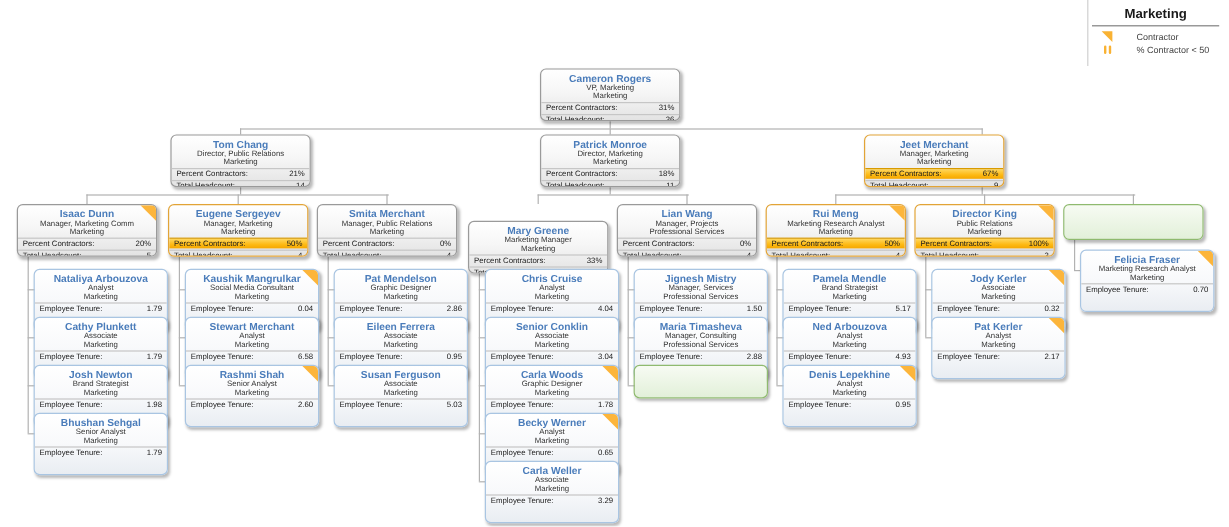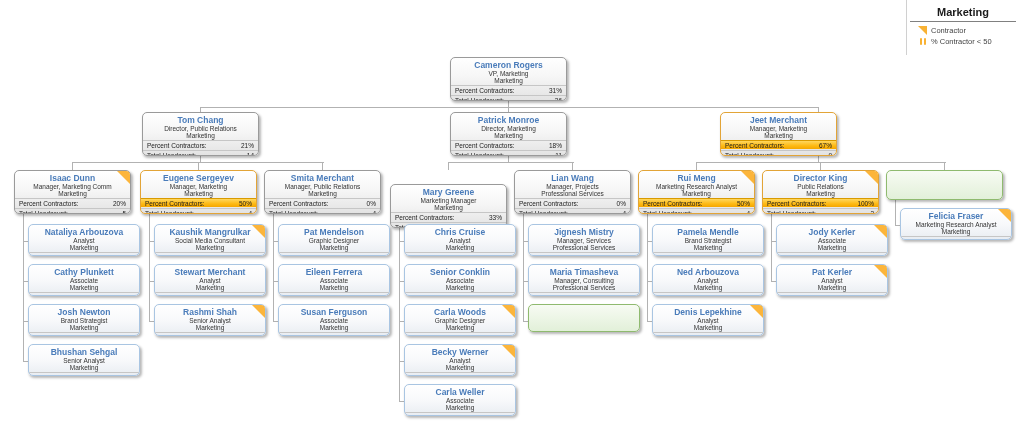--- a/index.html
+++ b/index.html
@@ -1,38 +1,38 @@
 <!DOCTYPE html>
 <html><head>
 <meta charset="utf-8">
 <style>
   html,body{margin:0;padding:0;background:#fff;}
   #chart{position:relative;width:1024px;height:439px;background:#fff;font-family:"Liberation Sans",sans-serif;overflow:hidden;}
   .node{position:absolute;box-sizing:border-box;width:117px;border:1px solid #9a9a9a;border-radius:5px;
         background:linear-gradient(180deg,#ffffff 0%,#f6f6f6 45%,#e3e3e3 100%);
         box-shadow:1.5px 2px 2.5px rgba(0,0,0,.28);overflow:hidden;z-index:2;}
   .mgr{height:44px;}
-  .leaf{width:112px;height:32px;border-color:#a9c5e2;background:linear-gradient(180deg,#ffffff 0%,#f8f9fb 50%,#e9edf2 100%);}
+  .leaf{width:112px;height:52px;border-color:#a9c5e2;background:linear-gradient(180deg,#ffffff 0%,#f8f9fb 50%,#e9edf2 100%);}
   .ob{border-color:#e2a437;}
   .vacant{border-color:#8fba6f;background:linear-gradient(180deg,#f7fbf3 0%,#e2f0d9 100%);}
   .vacant .nm{color:#55953a;margin-top:45px;}
   .vac-mgr{height:30px;padding-top:2px;}
   .vac-leaf{height:28px;padding-top:1px;}
   .nm{text-align:center;color:#4a7cba;font-weight:bold;font-size:8.5px;line-height:10px;padding-top:2px;white-space:nowrap;}
   .tt{text-align:center;font-size:6.5px;color:#333;line-height:7px;white-space:nowrap;}
   .stat{display:flex;justify-content:space-between;font-size:6.5px;color:#1a1a1a;line-height:7px;
         border-top:1px solid #c6c6c6;padding:1px 4px 0 4px;margin-top:1px;}
   .stat.hl{background:linear-gradient(180deg,#ffd75e 0%,#fdb913 60%,#f5a700 100%);border-top-color:#d89a00;}
   .tri{position:absolute;top:0;right:0;width:0;height:0;border-top:13px solid #fcb53b;border-left:13px solid transparent;}
   .vline,.hline{position:absolute;background:#b2b2b2;z-index:1;}
   .vline{width:1px;} .hline{height:1px;}
   .legend{position:absolute;left:908px;top:6px;width:110px;z-index:3;}
   .legend-title{text-align:center;font-size:11px;font-weight:bold;color:#1a1a1a;}
   .legend-hr{border-top:1px solid #808080;margin:3px 2px 4px 2px;}
-  .legend-item{display:flex;align-items:center;gap:4px;font-size:7.5px;color:#444;margin:2px 0 0 10px;line-height:9px;}
+  .legend-item{display:flex;align-items:center;gap:20px;font-size:7.5px;color:#444;margin:2px 0 0 10px;line-height:9px;}
   .tri-icon{display:inline-block;width:0;height:0;border-top:9px solid #f9b233;border-left:9px solid transparent;}
   .bars-icon{display:inline-flex;gap:2px;width:9px;justify-content:center;}
   .bars-icon i{display:inline-block;width:2px;height:7px;background:#f9b233;border-radius:1px;}
   .legend-border{position:absolute;left:906px;top:0;width:1px;height:55px;background:#d0d0d0;z-index:1;}
 </style>
 </head>
 <body>
 
 <div id="chart">
   <div class="legend-border"></div>

